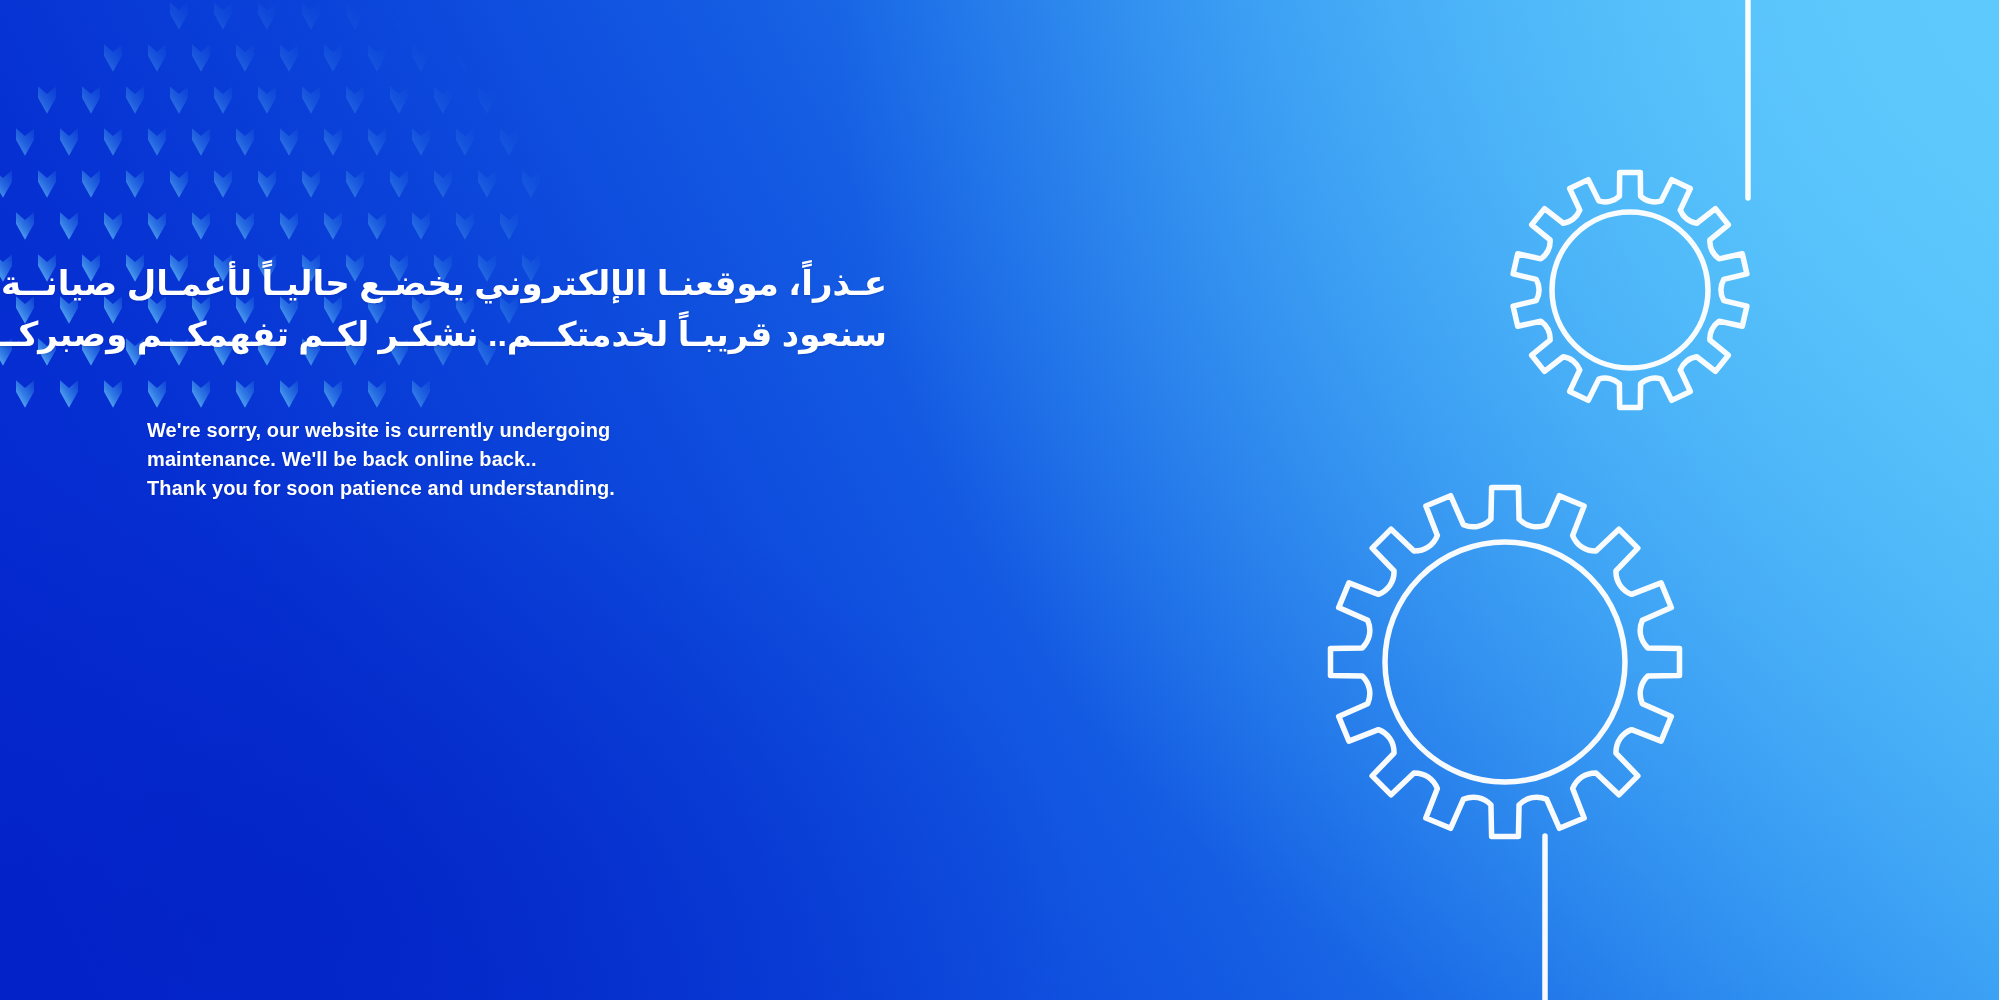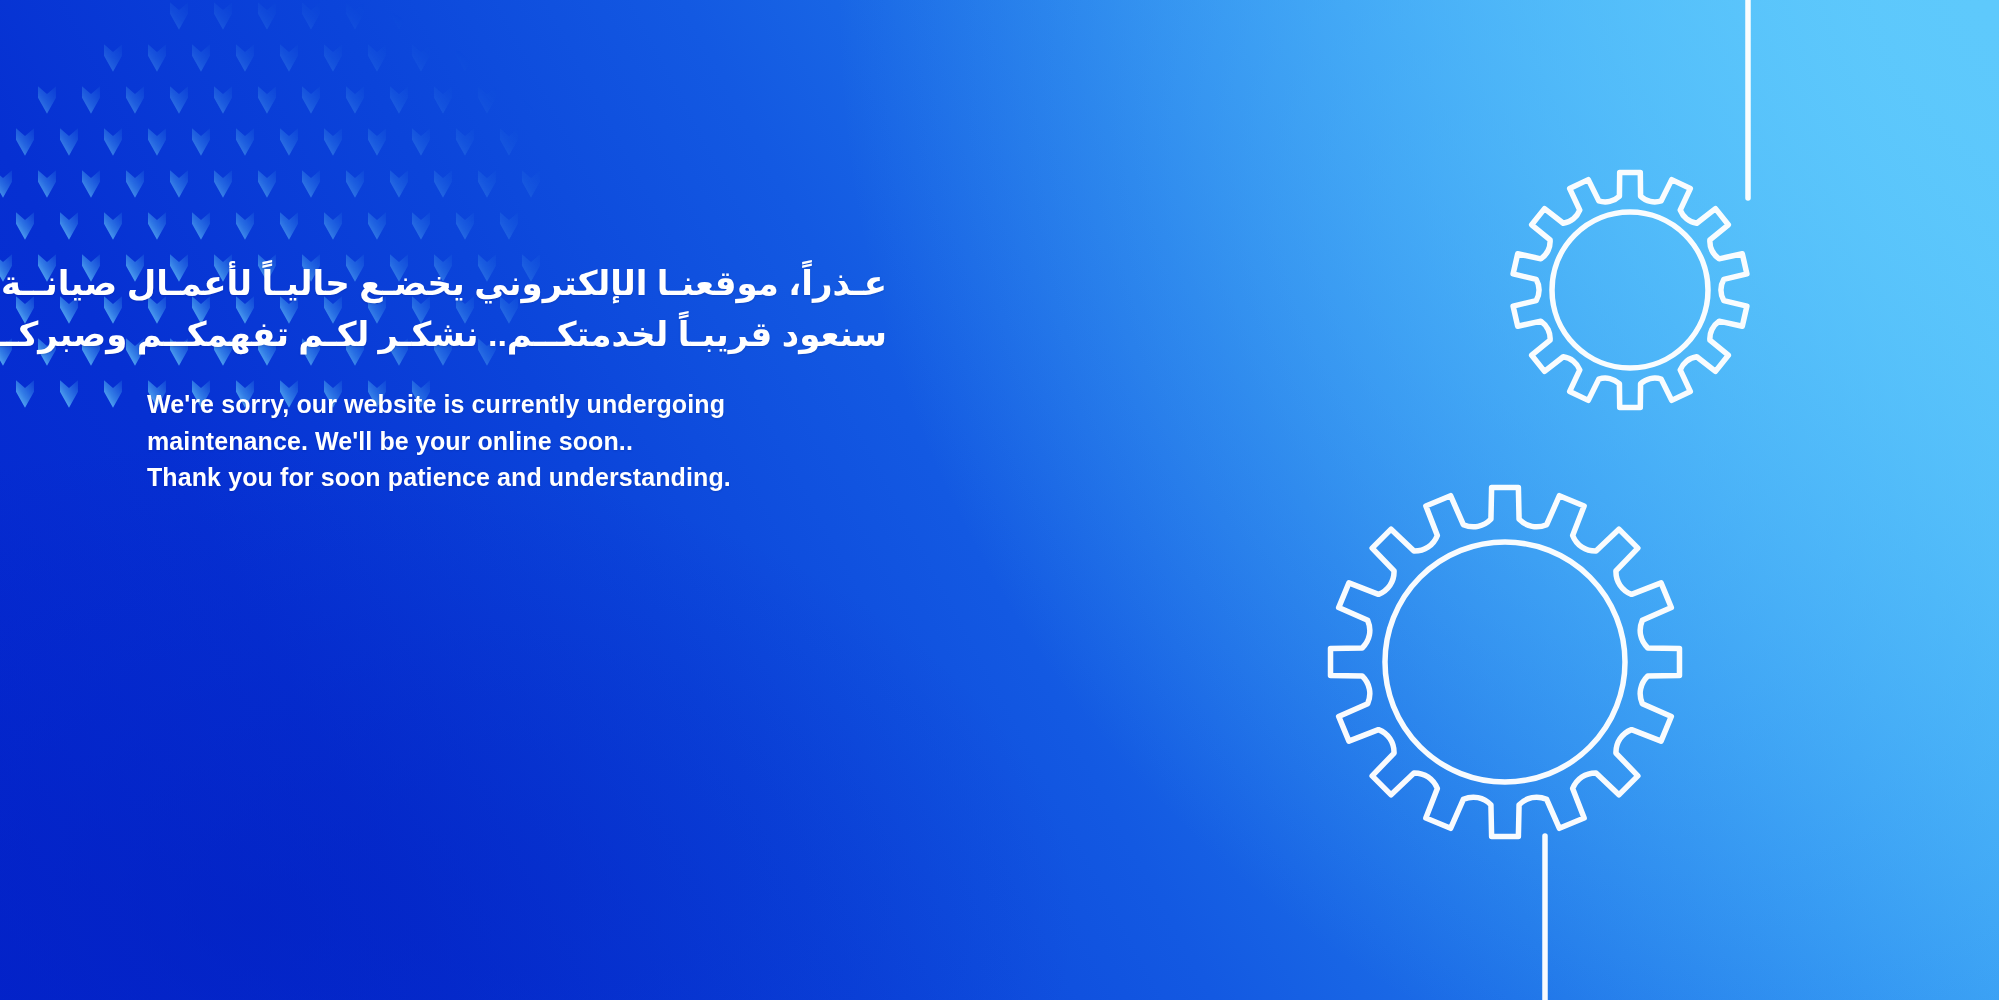--- a/index.html
+++ b/index.html
@@ -79,25 +79,25 @@
     width: 740px;
     margin: 0 0 0 0;
     text-shadow: 0 1px 2px rgba(0,20,90,0.18);
   }
   .ar-line { display: block; white-space: nowrap; }
 
   .en-block {
     direction: ltr;
     text-align: left;
     color: #ffffff;
-    font-size: 25px;
+    font-size: 20px;
     line-height: 1.46;
     font-weight: 600;
     letter-spacing: 0.1px;
-    margin-top: 26px;
+    margin-top: 56px;
     text-shadow: 0 1px 2px rgba(0,20,90,0.18);
   }
   .en-line { display: block; white-space: nowrap; }
 </style>
 </head>
 <body>
 
 <div id="stage">
 
   <div class="bg-gradient"></div>
@@ -281,19 +281,19 @@
 
   <div class="content">
 
     <div class="ar-block" dir="rtl">
       <span class="ar-line">عـذراً، موقعنـا الإلكتروني يخضـع حاليـاً لأعمـال صيانــة.</span>
       <span class="ar-line">سنعود قريبـاً لخدمتكــم.. نشكـر لكـم تفهمكــم وصبركــم</span>
     </div>
 
     <div class="en-block" dir="ltr">
       <span class="en-line">We're sorry, our website is currently undergoing</span>
-      <span class="en-line">maintenance. We'll be your online soon..</span>
+      <span class="en-line">maintenance. We'll be back online back..</span>
       <span class="en-line">Thank you for soon patience and understanding.</span>
     </div>
 
   </div>
 
 </div>
 
 </body></html>

